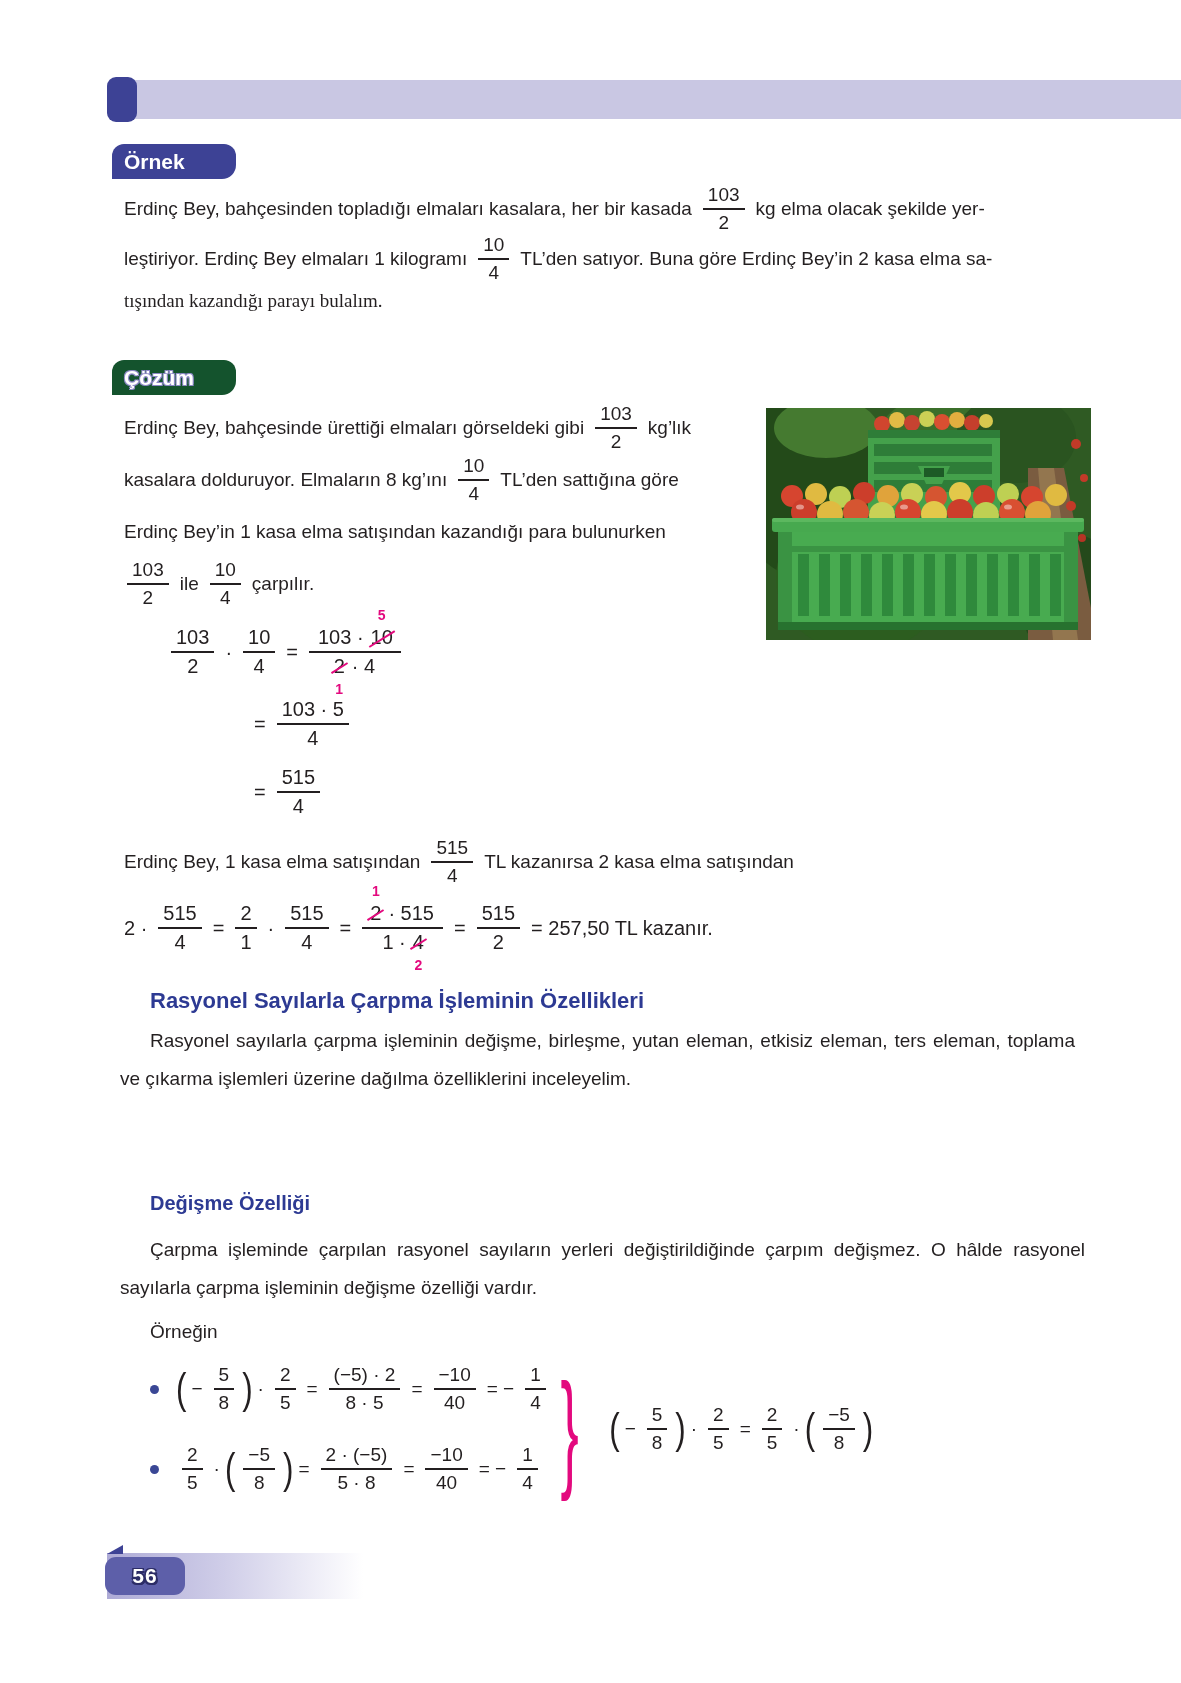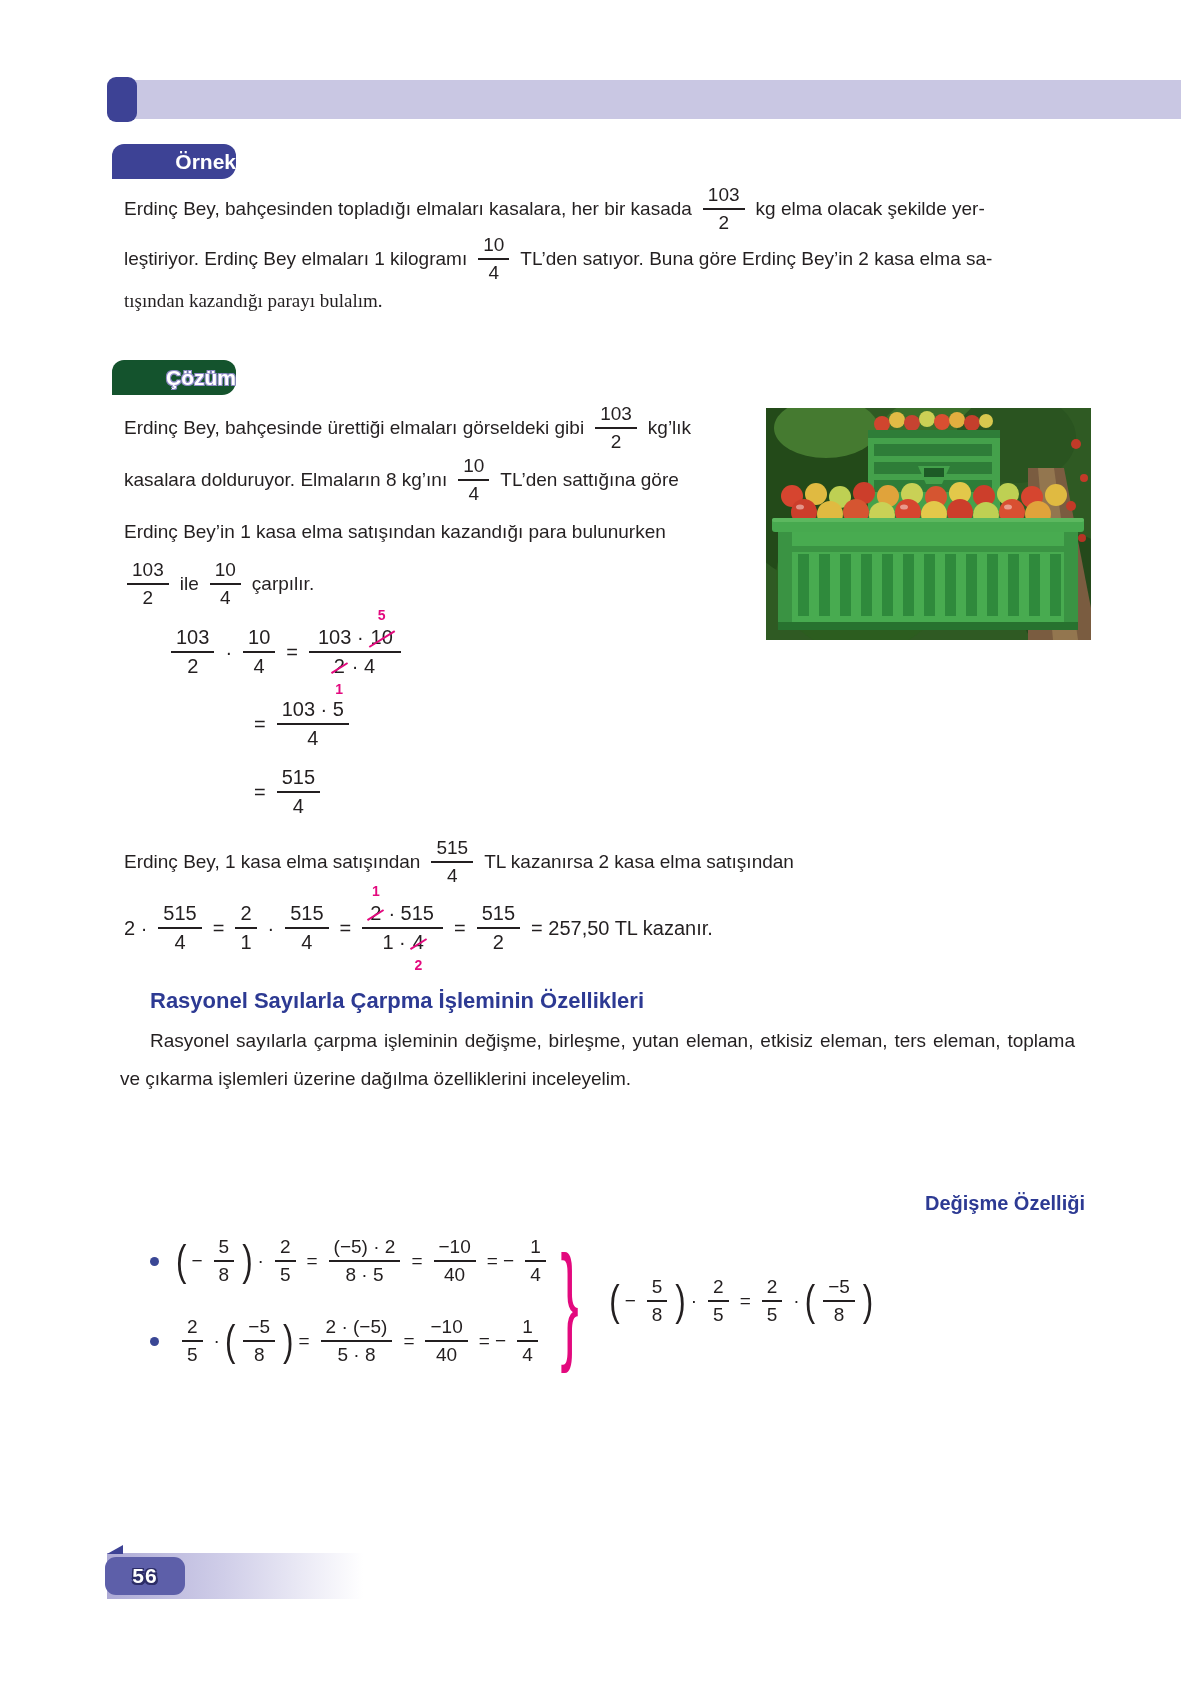--- a/index.html
+++ b/index.html
@@ -4,22 +4,22 @@
 <style>
   html,body{margin:0;padding:0;background:#ffffff;}
   #page{position:relative;width:1181px;height:1683px;margin:0 auto;background:#ffffff;
         font-family:"Liberation Sans",sans-serif;color:#231f20;overflow:hidden;}
 
   
   .topbar{position:absolute;left:119px;top:80px;right:0;height:39px;background:#c9c7e3;}
   .topbar-tab{position:absolute;left:107px;top:77px;width:30px;height:45px;background:#3d4295;border-radius:9px;}
 
   
-  .badge{position:absolute;width:124px;height:35px;display:flex;align-items:center;justify-content:flex-end;
-         font-weight:bold;font-size:21px;color:#fff;}
+  .badge{position:absolute;width:112px;height:35px;display:flex;align-items:center;justify-content:flex-start;
+         font-weight:bold;font-size:21px;color:#fff;padding-left:12px;}
   #ornek-badge{left:112px;top:144px;background:#3d4295;border-radius:12px 12px 14px 0;}
   #cozum-badge{left:112px;top:360px;background:#14532d;border-radius:12px 12px 14px 0;
                text-shadow:1px 1px 0 #8d89c6,-1px 1px 0 #8d89c6,1px -1px 0 #8d89c6,-1px -1px 0 #8d89c6;}
 
   
   .pline{display:flex;align-items:center;white-space:pre;font-size:19px;}
   #example-text{position:absolute;left:120px;top:184px;width:940px;}
   #example-text .pline{min-height:45px;}
   #example-text .pline:last-child{min-height:34px;font-family:Liberation Serif, serif;}
 
@@ -46,21 +46,21 @@
   .cancel .ctag{position:absolute;left:50%;transform:translateX(-50%);font-size:14px;font-weight:bold;color:#e3097e;line-height:1;}
   .cancel.above .ctag{top:-18px;}
   .cancel.below .ctag{bottom:-18px;}
 
   
   #properties{position:absolute;left:120px;top:988px;width:955px;}
   #properties h2{margin:0 0 0 30px;font-size:22px;color:#2d3a93;font-weight:bold;}
   #properties p{margin:8px 0 0;font-size:19px;line-height:2;text-indent:30px;text-align:justify;}
 
   #commutative{position:absolute;left:120px;top:1192px;width:965px;}
-  #commutative h3{margin:0 0 0 30px;font-size:20px;color:#2d3a93;font-weight:bold;text-align:right;}
+  #commutative h3{margin:0 0 0 30px;font-size:20px;color:#2d3a93;font-weight:bold;}
   #commutative p{margin:16px 0 0;font-size:19px;line-height:2;text-indent:30px;text-align:justify;}
   .orns{margin:14px 0 0 30px;font-size:19px;}
 
   .bullets-wrap{display:flex;align-items:center;margin:14px 0 0 30px;font-size:19px;}
   .bullet-col{display:flex;flex-direction:column;gap:16px;}
   .bullet-row{display:flex;align-items:center;min-height:64px;}
   .dot{width:9px;height:9px;border-radius:50%;background:#3a4795;margin-right:16px;flex:none;}
   .brow{display:flex;align-items:center;}
   .brace{display:inline-block;font-size:52px;color:#e3097e;transform:scaleY(2.5) scaleX(1.05);
          line-height:1;margin:0 30px 0 8px;font-weight:400;}
@@ -264,20 +264,22 @@
       </div>
   </div>
 
   <div id="properties">
     <h2>Rasyonel Sayılarla Çarpma İşleminin Özellikleri</h2>
     <p>Rasyonel sayılarla çarpma işleminin değişme, birleşme, yutan eleman, etkisiz eleman, ters eleman, toplama ve çıkarma işlemleri üzerine dağılma özelliklerini inceleyelim.</p>
   </div>
 
   <div id="commutative">
     <h3>Değişme Özelliği</h3>
+    <p>Çarpma işleminde çarpılan rasyonel sayıların yerleri değiştirildiğinde çarpım değişmez. O hâlde rasyonel sayılarla çarpma işleminin değişme özelliği vardır.</p>
+    <div class="orns">Örneğin</div>
 
     <div class="bullets-wrap">
       <div class="bullet-col">
         <div class="bullet-row">
           <span class="dot"></span>
           <span class="brow">
               <span class="paren">(</span>
               <span class="mtxt">−</span>
               <span class="frac">
                 <span class="num">5</span>

